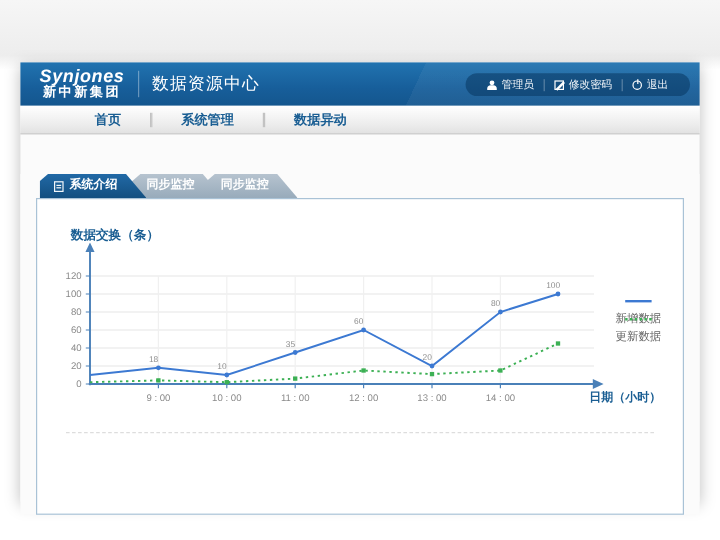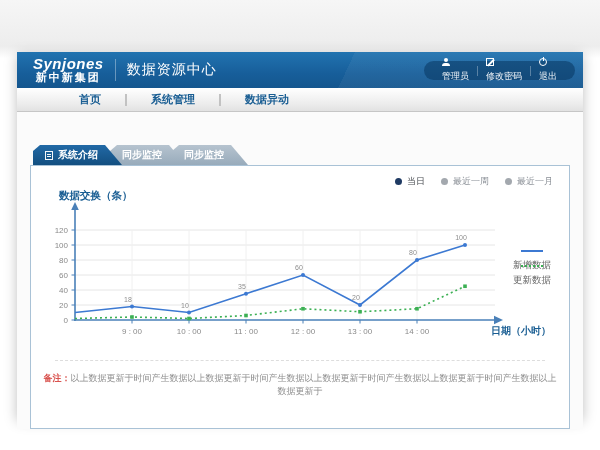--- a/index.html
+++ b/index.html
@@ -15,21 +15,21 @@
     background:linear-gradient(180deg,#2173b0 0%,#175e9a 60%,#14568e 100%); overflow:hidden; }
   .hdr::after { content:""; position:absolute; inset:0;
     background:linear-gradient(115deg,transparent 58%,rgba(255,255,255,.05) 58%); pointer-events:none; }
   .logo { margin-left:16px; text-align:center; color:#fff; line-height:1.05; }
   .logo .l1 { font-size:15px; font-weight:bold; letter-spacing:.5px; font-style:italic; }
   .logo .l2 { font-size:11px; font-weight:bold; letter-spacing:2px; }
   .hdr-div { width:1px; height:22px; background:rgba(255,255,255,.35); margin:0 11px; }
   .app-title { color:#fff; font-size:14px; letter-spacing:1px; }
   .user-pill { position:absolute; right:8px; top:9px; height:19px; display:flex; align-items:center;
     background:rgba(8,55,96,.55); border-radius:10px; padding:0 10px; z-index:2; }
-  .user-item { display:flex; gap:4px; color:#f2f6fa; font-size:9px; padding:0 8px; cursor:pointer;flex-direction:column; }
+  .user-item { display:flex; align-items:center; gap:4px; color:#f2f6fa; font-size:9px; padding:0 8px; cursor:pointer; }
   .pill-sep { width:1px; height:10px; background:rgba(255,255,255,.3); }
   
   .i-person { position:relative; width:8px; height:8px; }
   .i-person::before { content:""; position:absolute; left:2px; top:0; width:4px; height:4px; border-radius:50%; background:#fff; }
   .i-person::after { content:""; position:absolute; left:0; bottom:0; width:8px; height:3.5px; border-radius:3px 3px 0 0; background:#fff; }
   .i-edit { position:relative; width:8px; height:8px; border:1px solid #fff; }
   .i-edit::after { content:""; position:absolute; left:2.5px; top:-1px; width:1.5px; height:9px; background:#fff; transform:rotate(45deg); }
   .i-power { position:relative; width:8px; height:8px; border:1px solid #fff; border-radius:50%; }
   .i-power::after { content:""; position:absolute; left:2.5px; top:-2px; width:1px; height:4px; background:#fff; }
 
@@ -128,34 +128,20 @@
       <div class="tab gray t2">
         <span>同步监控</span>
       </div>
       <div class="tab gray t3">
         <span>同步监控</span>
       </div>
     </div>
 
     <div class="panel">
 
-      <div class="radio-row">
-        <div class="radio-opt selected">
-          <span class="radio-dot"></span>
-          <span>当日</span>
-        </div>
-        <div class="radio-opt">
-          <span class="radio-dot"></span>
-          <span>最近一周</span>
-        </div>
-        <div class="radio-opt">
-          <span class="radio-dot"></span>
-          <span>最近一月</span>
-        </div>
-      </div>
 
       <div class="chart-title">数据交换（条）</div>
 
       <svg class="chart-svg" width="470" height="150" viewBox="0 0 470 150">
           <line x1="30" y1="103" x2="450" y2="103" stroke="#e6e6e6" stroke-width="1"></line>
           <line x1="30" y1="88" x2="450" y2="88" stroke="#e6e6e6" stroke-width="1"></line>
           <line x1="30" y1="73" x2="450" y2="73" stroke="#e6e6e6" stroke-width="1"></line>
           <line x1="30" y1="58" x2="450" y2="58" stroke="#e6e6e6" stroke-width="1"></line>
           <line x1="30" y1="43" x2="450" y2="43" stroke="#e6e6e6" stroke-width="1"></line>
           <line x1="30" y1="28" x2="450" y2="28" stroke="#e6e6e6" stroke-width="1"></line>
@@ -228,19 +214,16 @@
           <span class="leg-label">新增数据</span>
         </div>
         <div class="leg-row">
           <span class="leg-sample dotted"></span>
           <span class="leg-label">更新数据</span>
         </div>
       </div>
 
       <div class="dash-div"></div>
 
-      <div class="note">
-        <span class="note-label">备注：</span><span>以上数据更新于时间产生数据以上数据更新于时间产生数据以上数据更新于时间产生数据以上数据更新于时间产生数据以上数据更新于</span>
-      </div>
 
     </div>
   </div>
 </div>
 
 </body></html>

